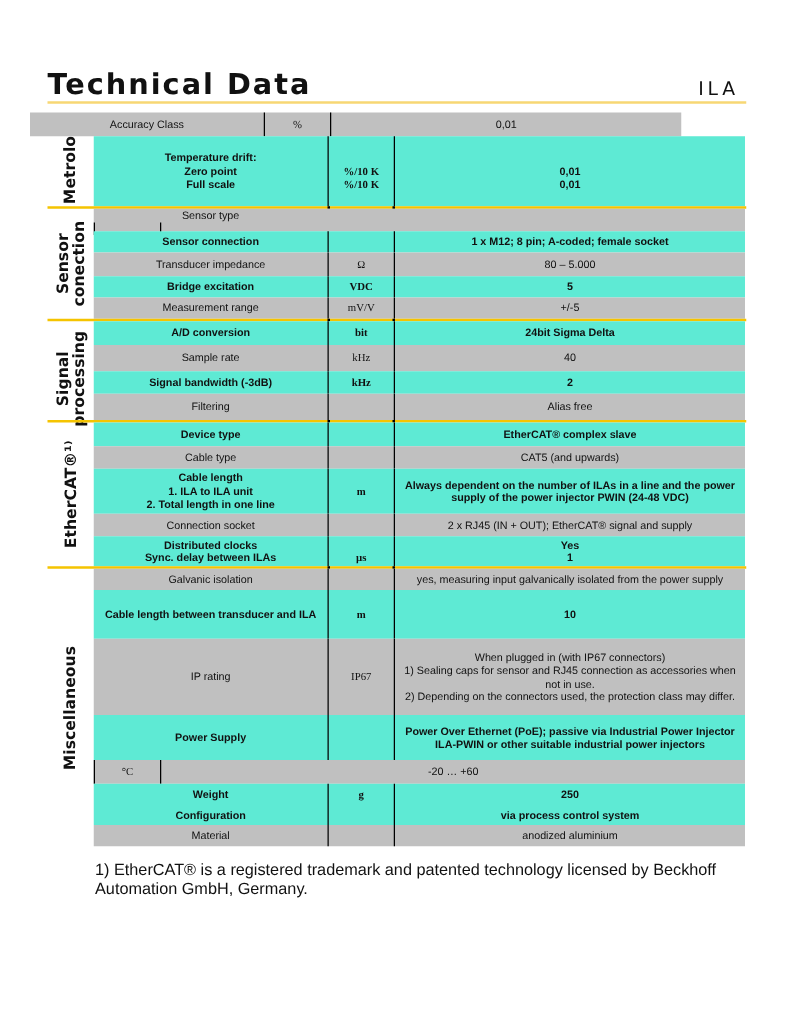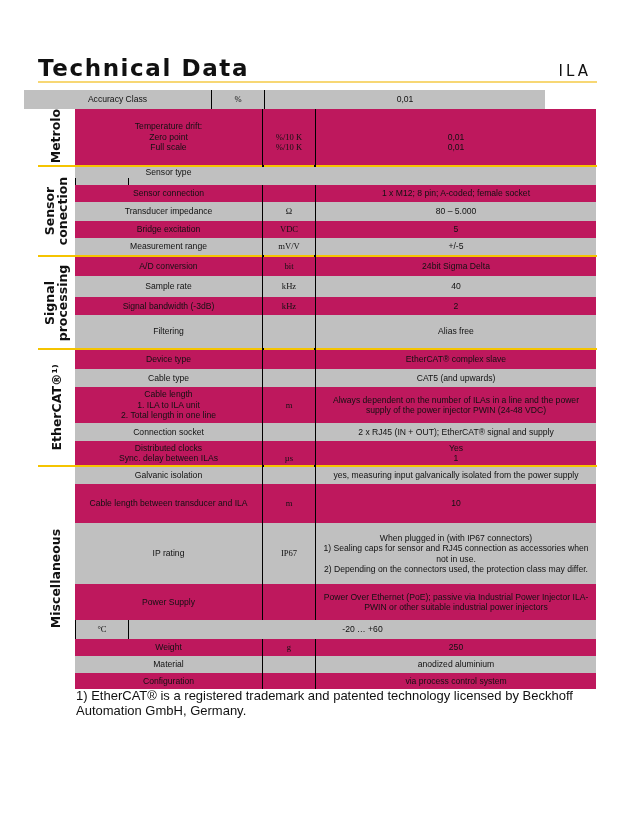--- a/index.html
+++ b/index.html
@@ -6,21 +6,21 @@
   body{width:633px;height:828px;position:relative;overflow:hidden;font-family:"Liberation Sans",sans-serif;color:#111;}
   .title{position:absolute;left:38px;top:55px;font-family:"DejaVu Sans",sans-serif;font-weight:bold;font-size:23px;letter-spacing:1.6px;color:#111;}
   .subtitle{position:absolute;right:42px;top:62px;font-family:"DejaVu Sans",sans-serif;font-size:15px;letter-spacing:3px;color:#111;}
   .title-rule{position:absolute;left:38px;top:81px;width:559px;height:2px;background:#f7d774;}
   .table{position:absolute;left:0;top:90px;width:633px;}
   .section{position:relative;}
   .sec-label{position:absolute;left:36px;width:40px;display:flex;align-items:center;justify-content:center;}
   .sec-label span{display:block;transform:rotate(-90deg);white-space:nowrap;font-family:"DejaVu Sans",sans-serif;font-weight:bold;font-size:12.5px;line-height:13px;text-align:center;color:#111;}
   .row{position:relative;margin-left:75px;width:521px;display:flex;font-size:8.6px;line-height:10.5px;}
   .row.gray{background:#c0c0c0;}
-  .row.white{background:#be185d;}
+  .row.white{background:#5eead4;font-weight:bold;}
   .c{display:flex;align-items:center;justify-content:center;text-align:center;}
   .c1{width:187px;}
   .c2{width:52px;border-left:1.5px solid #000;border-right:1.5px solid #000;font-family:"Liberation Serif",serif;}
   .c3{flex:1;padding:0 4px;}
   .cell-lines{display:block;}
   .sep{height:2px;background:#f5c400;margin-left:38px;width:559px;position:relative;}
   .sep::before,.sep::after{content:"";position:absolute;top:0;height:2px;width:1.5px;background:#000;}
   .sep::before{left:224px;}
   .sep::after{left:276px;}
   .footnote{position:absolute;left:76px;top:688px;font-size:13px;color:#111;}
@@ -226,21 +226,21 @@
           <div class="cell-lines">
             <div>kHz</div>
           </div>
         </div>
         <div class="c c3">
           <div class="cell-lines">
             <div>2</div>
           </div>
         </div>
       </div>
-      <div class="row gray" style="height: 33px;">
+      <div class="row gray" style="height: 21px;">
         <div class="c c1">
           <div class="cell-lines">
             <div>Filtering</div>
           </div>
         </div>
         <div class="c c2">
           <div class="cell-lines">
             <div>&nbsp;</div>
           </div>
         </div>
@@ -448,50 +448,50 @@
           <div class="cell-lines">
             <div>g</div>
           </div>
         </div>
         <div class="c c3">
           <div class="cell-lines">
             <div>250</div>
           </div>
         </div>
       </div>
+      <div class="row white" style="height: 16px;">
+        <div class="c c1">
+          <div class="cell-lines">
+            <div>Configuration</div>
+          </div>
+        </div>
+        <div class="c c2">
+          <div class="cell-lines">
+            <div>&nbsp;</div>
+          </div>
+        </div>
+        <div class="c c3">
+          <div class="cell-lines">
+            <div>via process control system</div>
+          </div>
+        </div>
+      </div>
       <div class="row gray" style="height: 17px;">
         <div class="c c1">
           <div class="cell-lines">
             <div>Material</div>
           </div>
         </div>
         <div class="c c2">
           <div class="cell-lines">
             <div>&nbsp;</div>
           </div>
         </div>
         <div class="c c3">
           <div class="cell-lines">
             <div>anodized aluminium</div>
-          </div>
-        </div>
-      </div>
-      <div class="row white" style="height: 16px;">
-        <div class="c c1">
-          <div class="cell-lines">
-            <div>Configuration</div>
-          </div>
-        </div>
-        <div class="c c2">
-          <div class="cell-lines">
-            <div>&nbsp;</div>
-          </div>
-        </div>
-        <div class="c c3">
-          <div class="cell-lines">
-            <div>via process control system</div>
           </div>
         </div>
       </div>
     </div>
   </div>
 
 <div class="footnote">1) EtherCAT® is a registered trademark and patented technology licensed by Beckhoff Automation GmbH, Germany.</div>
 
 </body></html>

